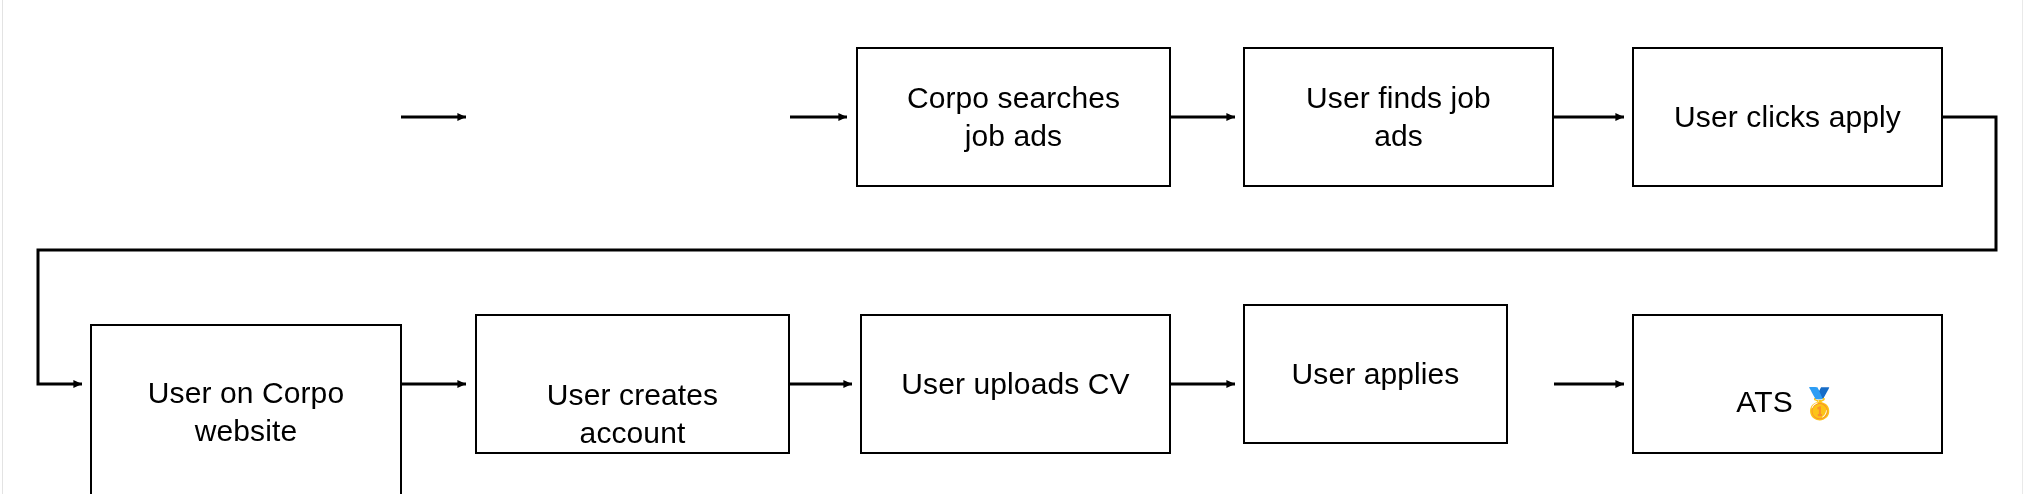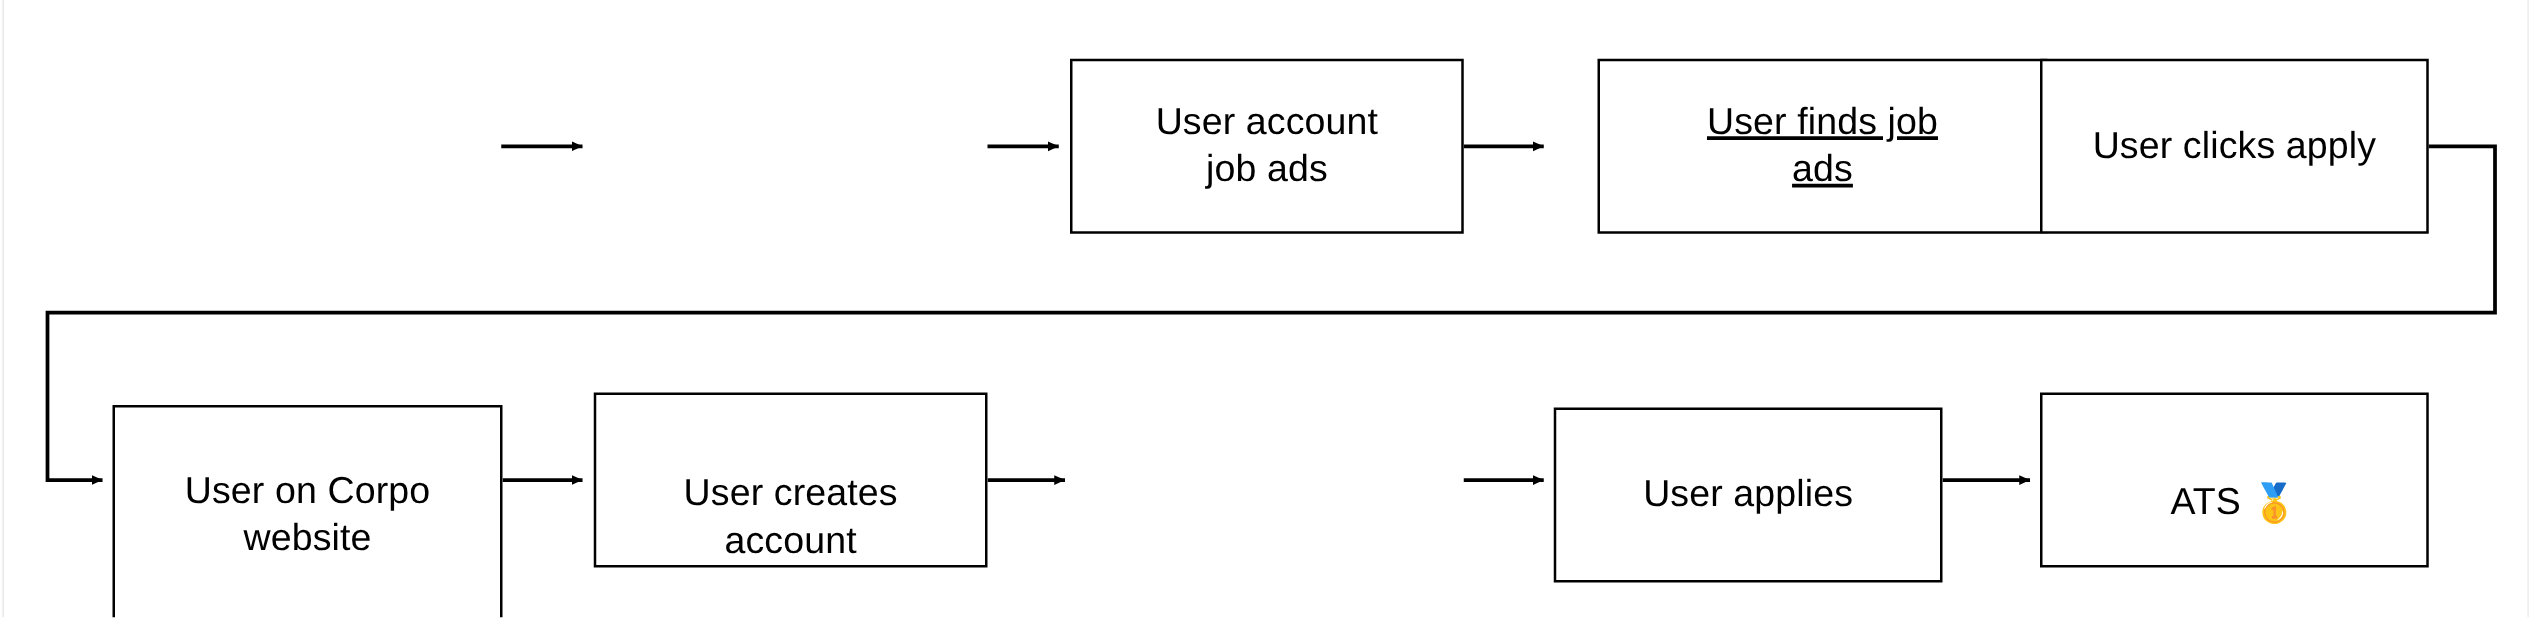--- a/index.html
+++ b/index.html
@@ -89,45 +89,48 @@
 
     <line x1="402" y1="384" x2="466" y2="384" stroke="#000000" stroke-width="3" marker-end="url(#arrowhead)"></line>
     <line x1="790" y1="384" x2="852" y2="384" stroke="#000000" stroke-width="3" marker-end="url(#arrowhead)"></line>
     <line x1="1171" y1="384" x2="1235" y2="384" stroke="#000000" stroke-width="3" marker-end="url(#arrowhead)"></line>
     <line x1="1554" y1="384" x2="1624" y2="384" stroke="#000000" stroke-width="3" marker-end="url(#arrowhead)"></line>
   </svg>
 
 
 
   <div class="node" style="left:856px; top:47px; width:315px; height:140px;">
-    <span class="node-label">User account
+    <span class="node-label">Corpo searches
 job ads</span>
   </div>
 
-  <div class="node" style="left:1278px; top:47px; width:360px; height:140px;text-decoration:underline;">
+  <div class="node" style="left:1243px; top:47px; width:311px; height:140px;">
     <span class="node-label">User finds job
 ads</span>
   </div>
 
   <div class="node" style="left:1632px; top:47px; width:311px; height:140px;">
     <span class="node-label">User clicks apply</span>
   </div>
 
   <div class="node" style="left:90px; top:314px; width:312px; height:176px;margin-top:10px;">
     <span class="node-label">User on Corpo
 website</span>
   </div>
 
   <div class="node" style="left:475px; top:314px; width:315px; height:140px;align-items:flex-end;">
     <span class="node-label">User creates
 account</span>
   </div>
 
+  <div class="node" style="left:860px; top:314px; width:311px; height:140px;">
+    <span class="node-label">User uploads CV</span>
+  </div>
 
-  <div class="node" style="left:1243px; top:326px; width:311px; height:140px;">
+  <div class="node" style="left:1243px; top:304px; width:265px; height:140px;">
     <span class="node-label">User applies</span>
   </div>
 
   <div class="node" style="left:1632px; top:314px; width:311px; height:140px;">
     <span class="node-label"><br><span>ATS </span><span class="medal">🥇</span></span>
   </div>
 
 </div>
 
 </body></html>

